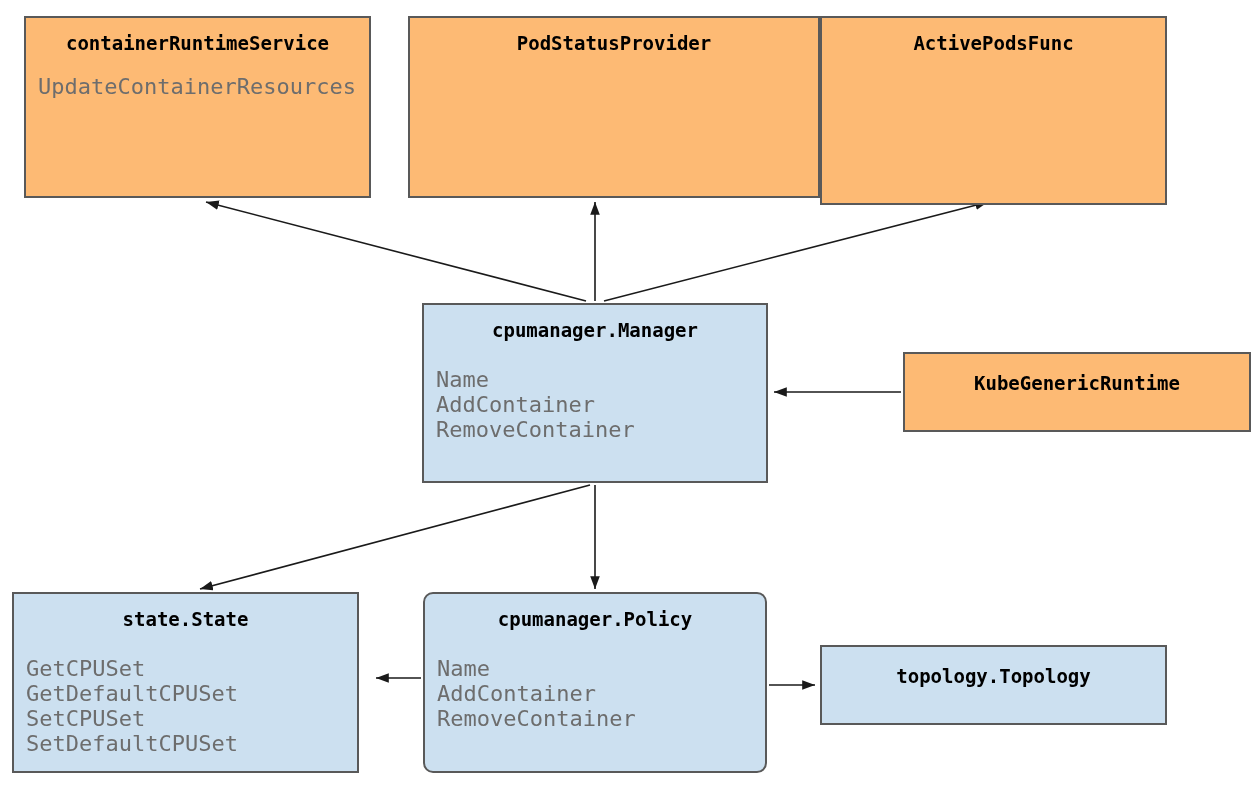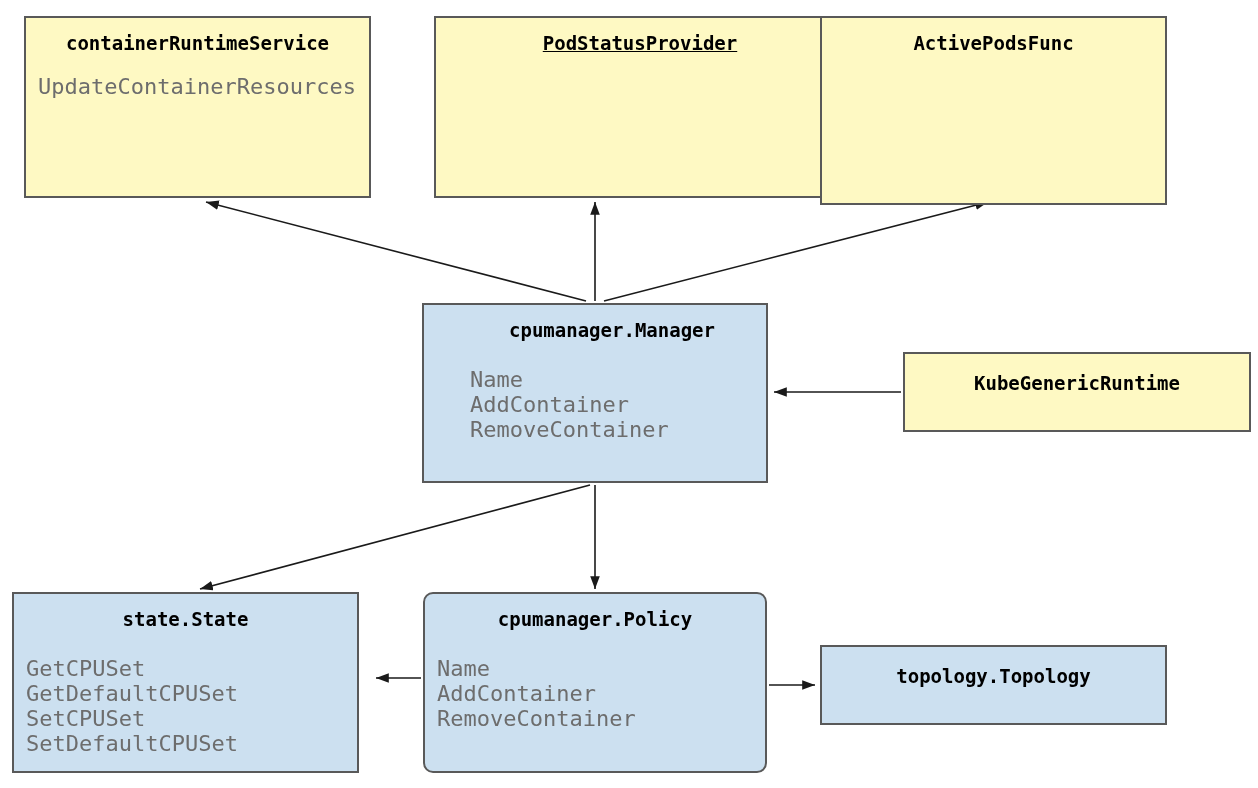--- a/index.html
+++ b/index.html
@@ -23,21 +23,21 @@
     left: 0;
     top: 0;
     width: 1258px;
     height: 788px;
     pointer-events: none;
   }
   .node {
     position: absolute;
     box-sizing: border-box;
     border: 2px solid #595959;
-    background: #fef9c3;
+    background: #fdba74;
     padding: 0;
   }
   .node.filled {
     background: #cce0f0;
   }
   .node-title {
     font-family: "DejaVu Sans Mono", monospace;
     font-weight: bold;
     font-size: 19px;
     color: #000000;
@@ -113,31 +113,31 @@
     </g>
   </svg>
 
   <div class="node" style="left:24px; top:16px; width:347px; height:182px;">
     <div class="node-title">containerRuntimeService</div>
     <ul class="node-members">
       <li>UpdateContainerResources</li>
     </ul>
   </div>
 
-  <div class="node" style="left:434px; top:16px; width:412px; height:182px;text-decoration:underline;">
+  <div class="node" style="left:408px; top:16px; width:412px; height:182px;">
     <div class="node-title">PodStatusProvider</div>
     <ul class="node-members"></ul>
   </div>
 
   <div class="node" style="left:820px; top:16px; width:347px; height:189px;">
     <div class="node-title">ActivePodsFunc</div>
     <ul class="node-members"></ul>
   </div>
 
-  <div class="node filled" style="left:422px; top:303px; width:346px; height:180px;padding-left:34px;">
+  <div class="node filled" style="left:422px; top:303px; width:346px; height:180px;">
     <div class="node-title">cpumanager.Manager</div>
     <ul class="node-members tight">
       <li>Name</li>
       <li>AddContainer</li>
       <li>RemoveContainer</li>
     </ul>
   </div>
 
   <div class="node" style="left:903px; top:352px; width:348px; height:80px;">
     <div class="node-title centered-only">KubeGenericRuntime</div>

